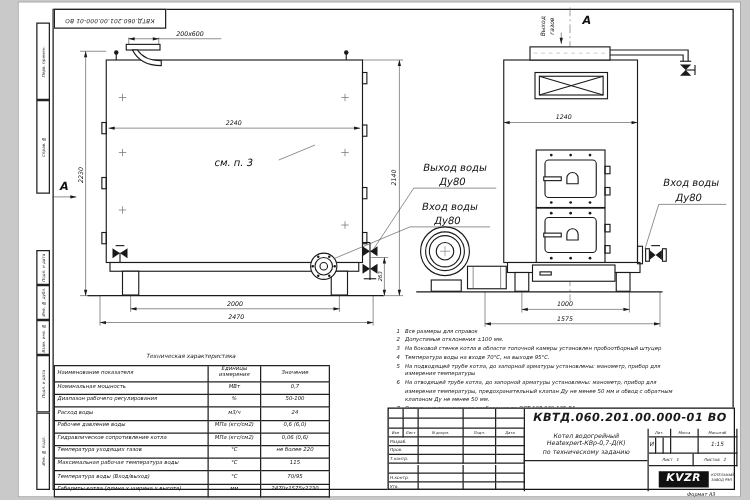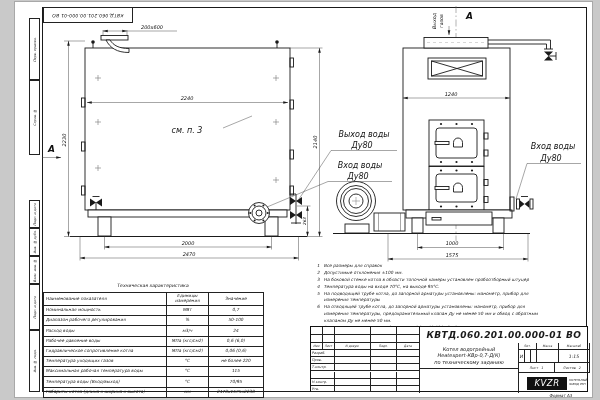--- a/index.html
+++ b/index.html
@@ -63,21 +63,21 @@
   #lithdr>div{border-right:1px solid #222;border-bottom:1px solid #222;box-sizing:border-box;display:flex;align-items:center;justify-content:center;}
   #litval{left:207px;top:23px;width:71px;height:13px;display:grid;grid-template-columns:6px 6px 6px 22px 31px;
           font-size:4.6px;font-style:italic;border-left:1px solid #222;}
   #litval>div{border-right:1px solid #222;border-bottom:1px solid #222;box-sizing:border-box;display:flex;align-items:center;justify-content:center;}
   #listrow{left:207px;top:36px;width:71px;height:10px;display:grid;grid-template-columns:36px 35px;
            font-size:3.4px;font-style:italic;border-left:1px solid #222;}
   #listrow>div{border-right:1px solid #222;border-bottom:1px solid #222;box-sizing:border-box;
            display:flex;align-items:center;justify-content:center;gap:3px;}
   #orgcell{left:207px;top:46px;width:71px;height:20px;border-left:1px solid #222;display:flex;align-items:center;}
   #logo{margin-left:8px;width:40px;height:13px;background:#111;color:#fff;display:flex;align-items:center;justify-content:center;
-        font-size:8.5px;font-weight:normal;font-style:italic;letter-spacing:.5px;}
+        font-size:8.5px;font-weight:bold;font-style:italic;letter-spacing:.5px;}
   #company{margin-left:2px;font-size:2.8px;line-height:1.3;font-style:italic;}
   #fmt{left:535px;top:393px;width:52px;text-align:center;font-size:4px;font-style:italic;}
 </style>
 </head>
 <body>
 
 <div class="abs" id="sheet"></div>
 <div class="abs" id="frame"></div>
 
 <div class="abs mbox" style="top:18px;height:62px;">

